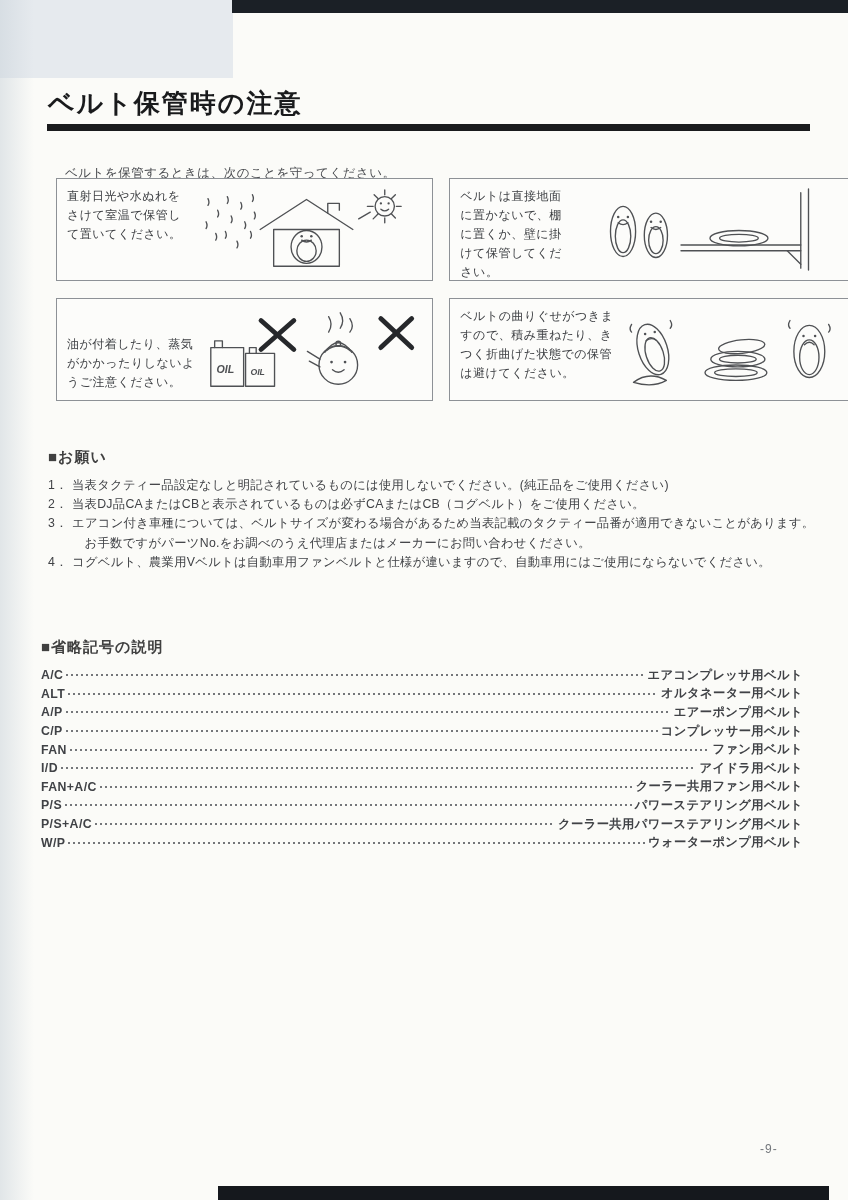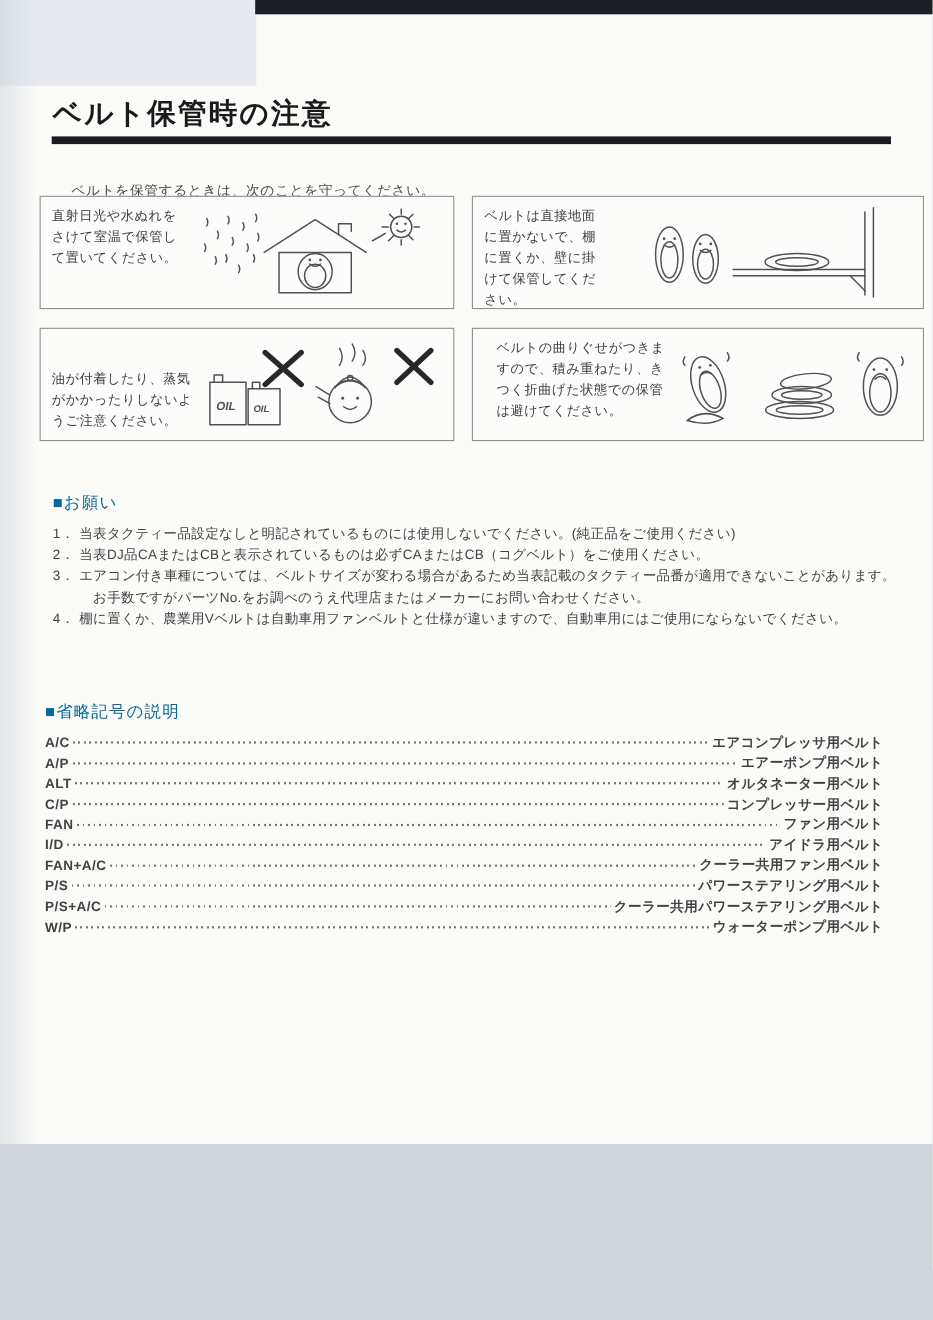--- a/index.html
+++ b/index.html
@@ -1,46 +1,46 @@
 <!DOCTYPE html>
 <html><head>
 <meta charset="utf-8">
 <style>
   html,body { margin:0; padding:0; background:#cfd5da; }
   .canvas {
-    position:relative; width:848px; height:1040px; margin:0 auto;
+    position:relative; width:848px; height:1200px; margin:0 auto;
     background:#fbfbf8; overflow:hidden;
     font-family:"Liberation Sans","DejaVu Sans",sans-serif;
     color:#44464a;
   }
   .scan-corner { position:absolute; left:0; top:0; width:233px; height:78px; background:#e6eaee; }
   .left-edge { position:absolute; left:0; top:0; width:34px; height:100%;
     background:linear-gradient(to right, rgba(203,212,219,0.55), rgba(203,212,219,0)); }
   .top-bar { position:absolute; left:232px; top:0; width:616px; height:13px; background:#1b2026; }
   .bottom-bar { position:absolute; left:218px; top:1186px; width:611px; height:14px; background:#15181d; }
 
   .title { position:absolute; left:48px; top:86px; margin:0;
     font-size:26px; font-weight:bold; letter-spacing:2px; color:#191a1c; }
   .title-rule { position:absolute; left:47px; top:124px; width:763px; height:7px; background:#1a1b1e; }
   .intro { position:absolute; left:49px; top:149px; margin:16px; font-size:12.5px; letter-spacing:0.5px; color:#4a4c50; }
 
-  .boxes { position:absolute; left:36px; top:178px; width:766px;
+  .boxes { position:absolute; left:56px; top:178px; width:766px;
     display:grid; grid-template-columns:1fr 1fr; column-gap:16px; row-gap:17px; grid-auto-rows:103px; }
   .pbox { border:1px solid #8d9196; box-sizing:border-box; padding:8px 10px; display:flex; background:#fcfcfa; }
   .pbox-text { margin:0; font-size:12px; line-height:1.58; letter-spacing:0.5px; color:#3e4044; flex:0 0 auto; }
-  .t1 { width:115px; } .t2 { width:112px; } .t3 { width:138px;margin-top:28px; } .t4 { width:160px;margin-left:11px; }
+  .t1 { width:115px; } .t2 { width:112px; } .t3 { width:138px;margin-top:28px; } .t4 { width:160px; }
   .pbox svg { flex:1 1 auto; min-width:0; height:100%; }
   .illus path, .illus rect, .illus ellipse, .illus circle, .illus line, .illus polyline {
     stroke:#4f5154; fill:none; stroke-width:1.4; stroke-linecap:round; stroke-linejoin:round; }
   .illus .dot { fill:#4f5154; stroke:none; }
   .illus .xmark { stroke:#26282b; stroke-width:5; }
   .illus text { fill:#4f5154; stroke:none; font-weight:bold; font-family:"Liberation Sans",sans-serif; }
 
   .request { position:absolute; left:48px; top:448px; width:770px; }
-  .sec-heading { margin:0 0 9px 0; font-size:15px; font-weight:normal; letter-spacing:1px; color:#0369a1; }
+  .sec-heading { margin:0 0 9px 0; font-size:15px; font-weight:bold; letter-spacing:1px; color:#404040; }
   .onegai-item { display:flex; font-size:12.3px; line-height:1.56; letter-spacing:0.3px; color:#404246; }
   .onegai-item .num { flex:0 0 24px; }
   .onegai-item .txt { white-space:pre-line; }
 
   .abbrev { position:absolute; left:41px; top:638px; width:762px; }
   .ab-row { display:flex; align-items:center; height:18.6px; font-size:12.3px; letter-spacing:0.4px; color:#404246;font-weight:bold; }
   .ab-code { white-space:nowrap; }
   .ab-leader { flex:1 1 auto; height:2px; margin:0 3px;
     background-image:repeating-linear-gradient(to right,#74767a 0 1.8px, transparent 1.8px 5px); }
   .ab-meaning { white-space:nowrap; }
@@ -219,40 +219,40 @@
       <span class="num">2．</span>
       <span class="txt">当表DJ品CAまたはCBと表示されているものは必ずCAまたはCB（コグベルト）をご使用ください。</span>
     </div>
     <div class="onegai-item">
       <span class="num">3．</span>
       <span class="txt">エアコン付き車種については、ベルトサイズが変わる場合があるため当表記載のタクティー品番が適用できないことがあります。
 　お手数ですがパーツNo.をお調べのうえ代理店またはメーカーにお問い合わせください。</span>
     </div>
     <div class="onegai-item">
       <span class="num">4．</span>
-      <span class="txt">棚に置くか、農業用Vベルトは自動車用ファンベルトと仕様が違いますので、自動車用にはご使用にならないでください。</span>
+      <span class="txt">コグベルト、農業用Vベルトは自動車用ファンベルトと仕様が違いますので、自動車用にはご使用にならないでください。</span>
     </div>
   </section>
 
   <section class="abbrev">
     <h2 class="sec-heading">■省略記号の説明</h2>
     <div class="ab-row">
       <span class="ab-code">A/C</span>
       <span class="ab-leader"></span>
       <span class="ab-meaning">エアコンプレッサ用ベルト</span>
     </div>
     <div class="ab-row">
+      <span class="ab-code">ALT</span>
+      <span class="ab-leader"></span>
+      <span class="ab-meaning">オルタネーター用ベルト</span>
+    </div>
+    <div class="ab-row">
       <span class="ab-code">A/P</span>
       <span class="ab-leader"></span>
       <span class="ab-meaning">エアーポンプ用ベルト</span>
-    </div>
-    <div class="ab-row">
-      <span class="ab-code">ALT</span>
-      <span class="ab-leader"></span>
-      <span class="ab-meaning">オルタネーター用ベルト</span>
     </div>
     <div class="ab-row">
       <span class="ab-code">C/P</span>
       <span class="ab-leader"></span>
       <span class="ab-meaning">コンプレッサー用ベルト</span>
     </div>
     <div class="ab-row">
       <span class="ab-code">FAN</span>
       <span class="ab-leader"></span>
       <span class="ab-meaning">ファン用ベルト</span>

